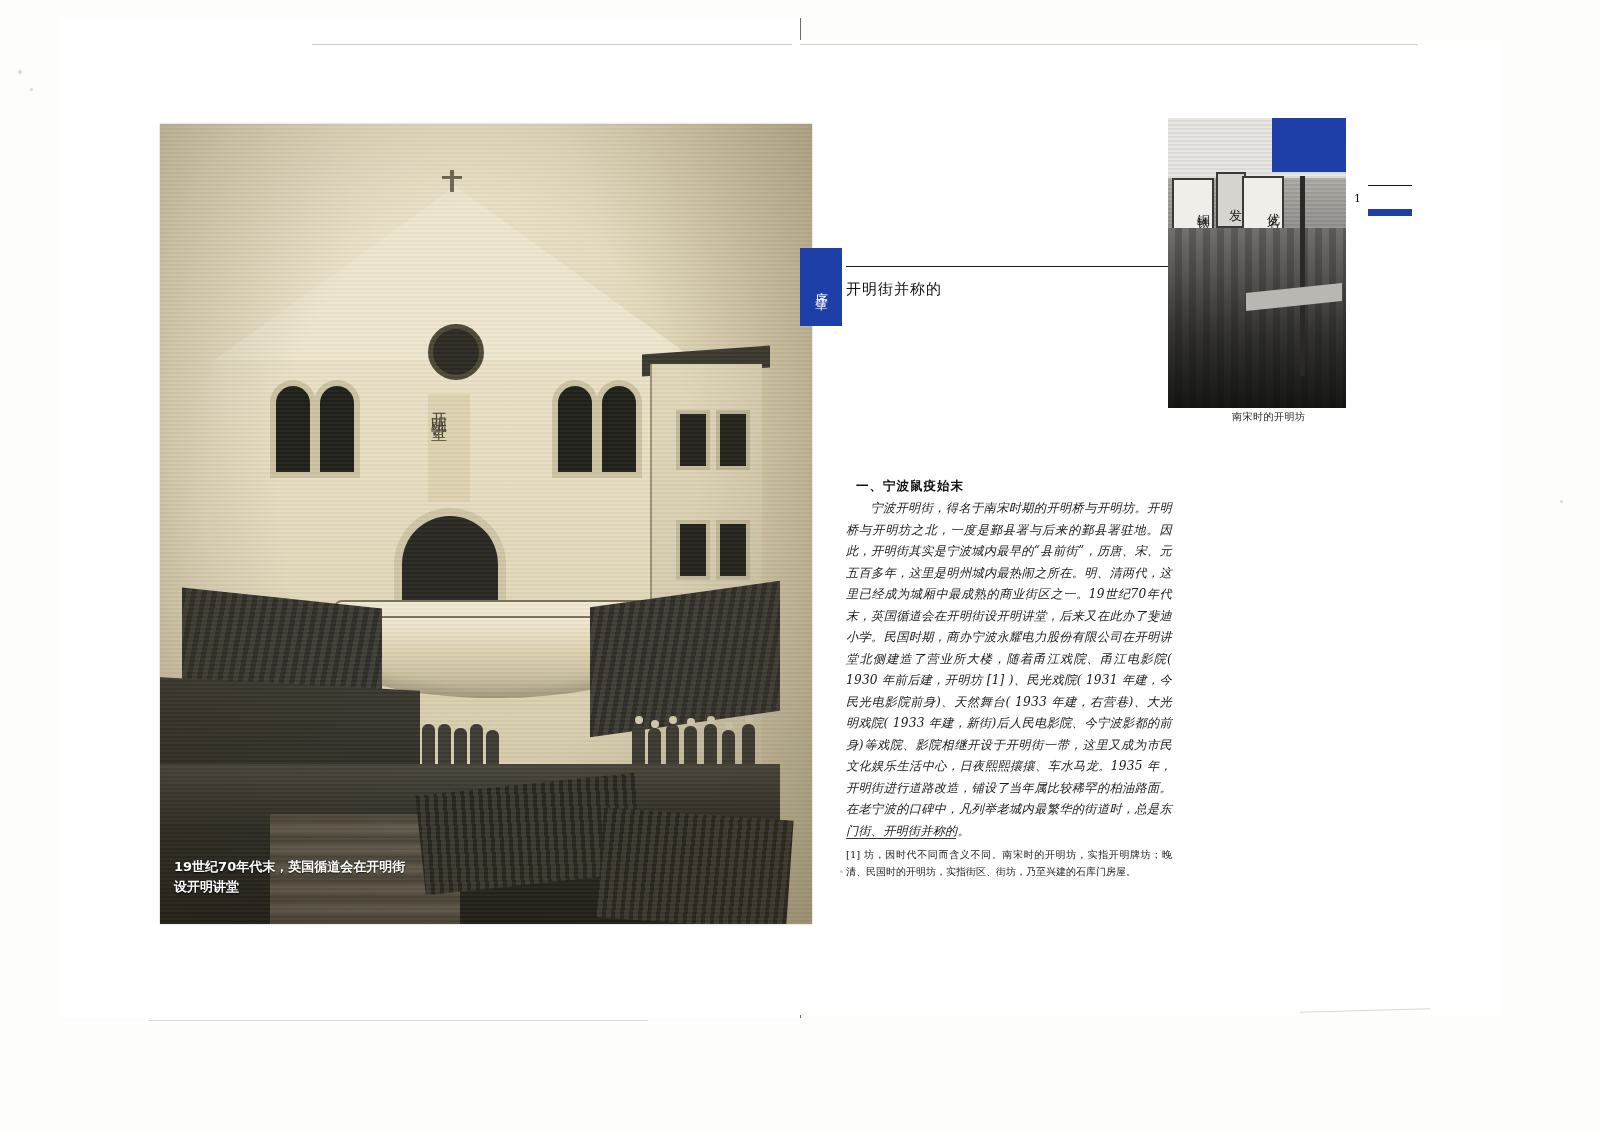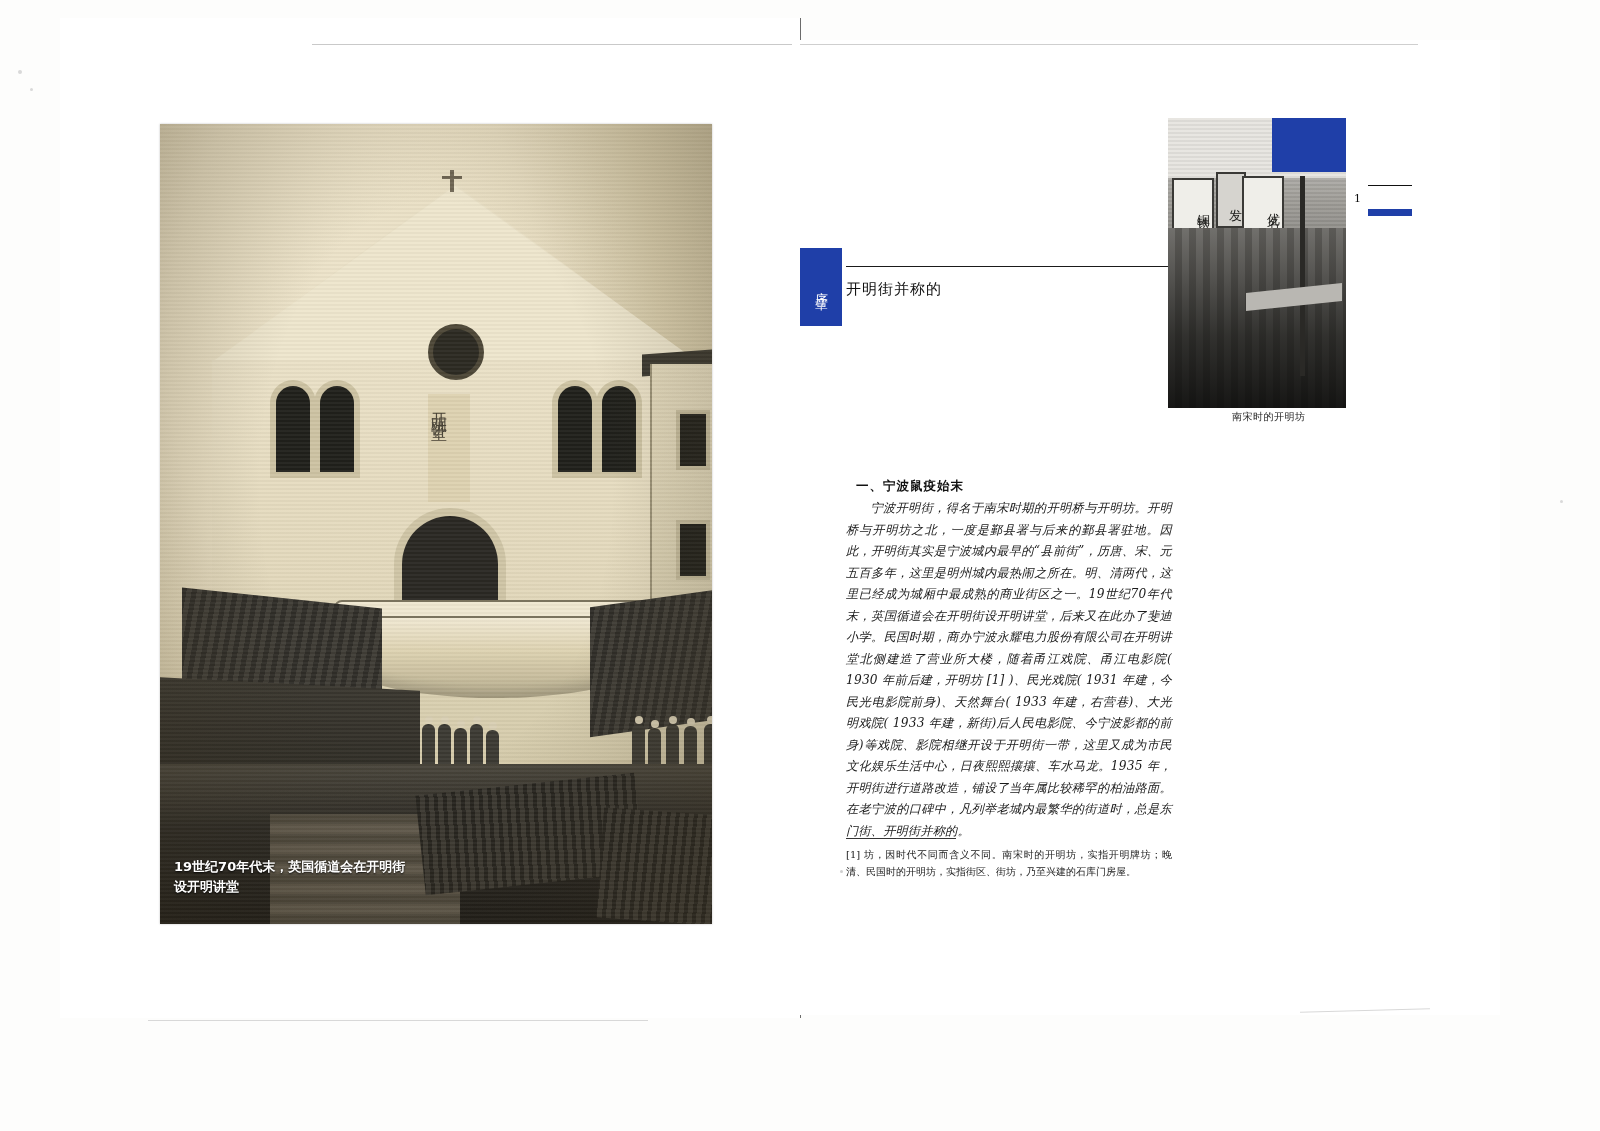--- a/index.html
+++ b/index.html
@@ -61,21 +61,21 @@
     left: 1300px; top: 1010px;
     width: 130px; height: 1px;
     background: #d8d8d8;
     transform: rotate(-1.5deg);
   }
 
   
   .photo-main {
     position: absolute;
     left: 160px; top: 124px;
-    width: 552px; height: 800px;
+    width: 652px; height: 800px;
     background:
       radial-gradient(ellipse at 36% 28%, #efe6cd 0%, #e6dcc0 38%, #d8ccab 60%, #bdb392 100%);
     overflow: hidden;
     box-shadow: 0 0 2px rgba(0,0,0,0.25);
   }
   
   .facade {
     position: absolute;
     left: 20px; top: 40px;
     width: 560px; height: 560px;

